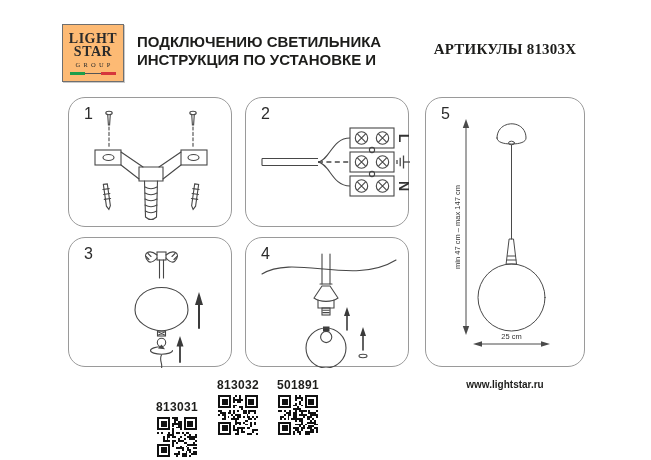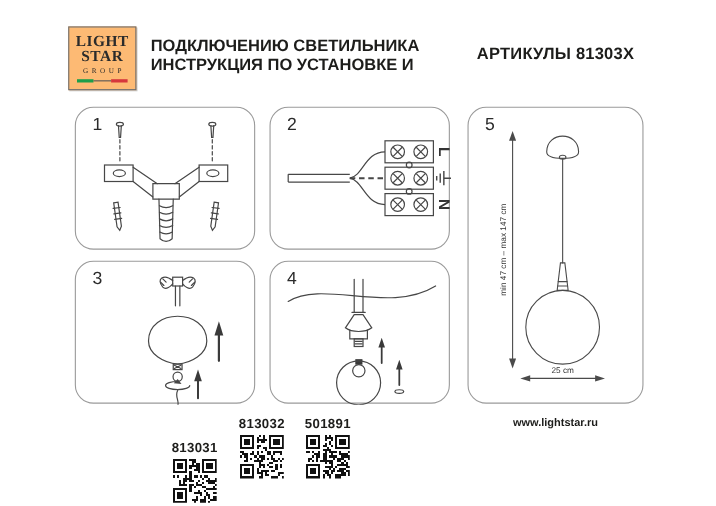--- a/index.html
+++ b/index.html
@@ -15,21 +15,21 @@
   .logo-group{font-family:"Liberation Serif",serif;font-size:6.5px;letter-spacing:3.2px;
               margin-top:3px;color:#2b2b2b;text-indent:3.2px;}
   .logo-flag{display:flex;align-items:center;width:46px;margin-top:4px;}
   .logo-flag .seg{height:3px;width:15px;}
   .logo-flag .mid{flex:1;height:1px;background:#555;}
 
   
   .title{position:absolute;left:137px;top:33px;font-weight:bold;font-size:15px;line-height:18px;}
   .series-wrap{position:absolute;left:425px;top:38px;width:160px;text-align:center;}
   .series{font-weight:bold;font-size:11px;letter-spacing:.2px;}
-  .articles{font-weight:bold;font-size:15px;margin-top:3px;letter-spacing:.2px;}
+  .articles{font-weight:bold;font-size:15px;margin-top:3px;letter-spacing:.2px;font-family:Liberation Serif, serif;}
 
   
   .panel{position:absolute;border:1.2px solid #9a9a9a;border-radius:17px;background:#fff;box-sizing:border-box;}
   .panel svg{position:absolute;left:0;top:0;}
   .panel-num{position:absolute;left:15px;top:7px;font-size:16px;color:#2b2b2b;}
   #panel1{left:68px;top:97px;width:164px;height:130px;}
   #panel2{left:245px;top:97px;width:164px;height:130px;}
   #panel3{left:68px;top:237px;width:164px;height:130px;}
   #panel4{left:245px;top:237px;width:164px;height:130px;}
   #panel5{left:425px;top:97px;width:160px;height:270px;}

